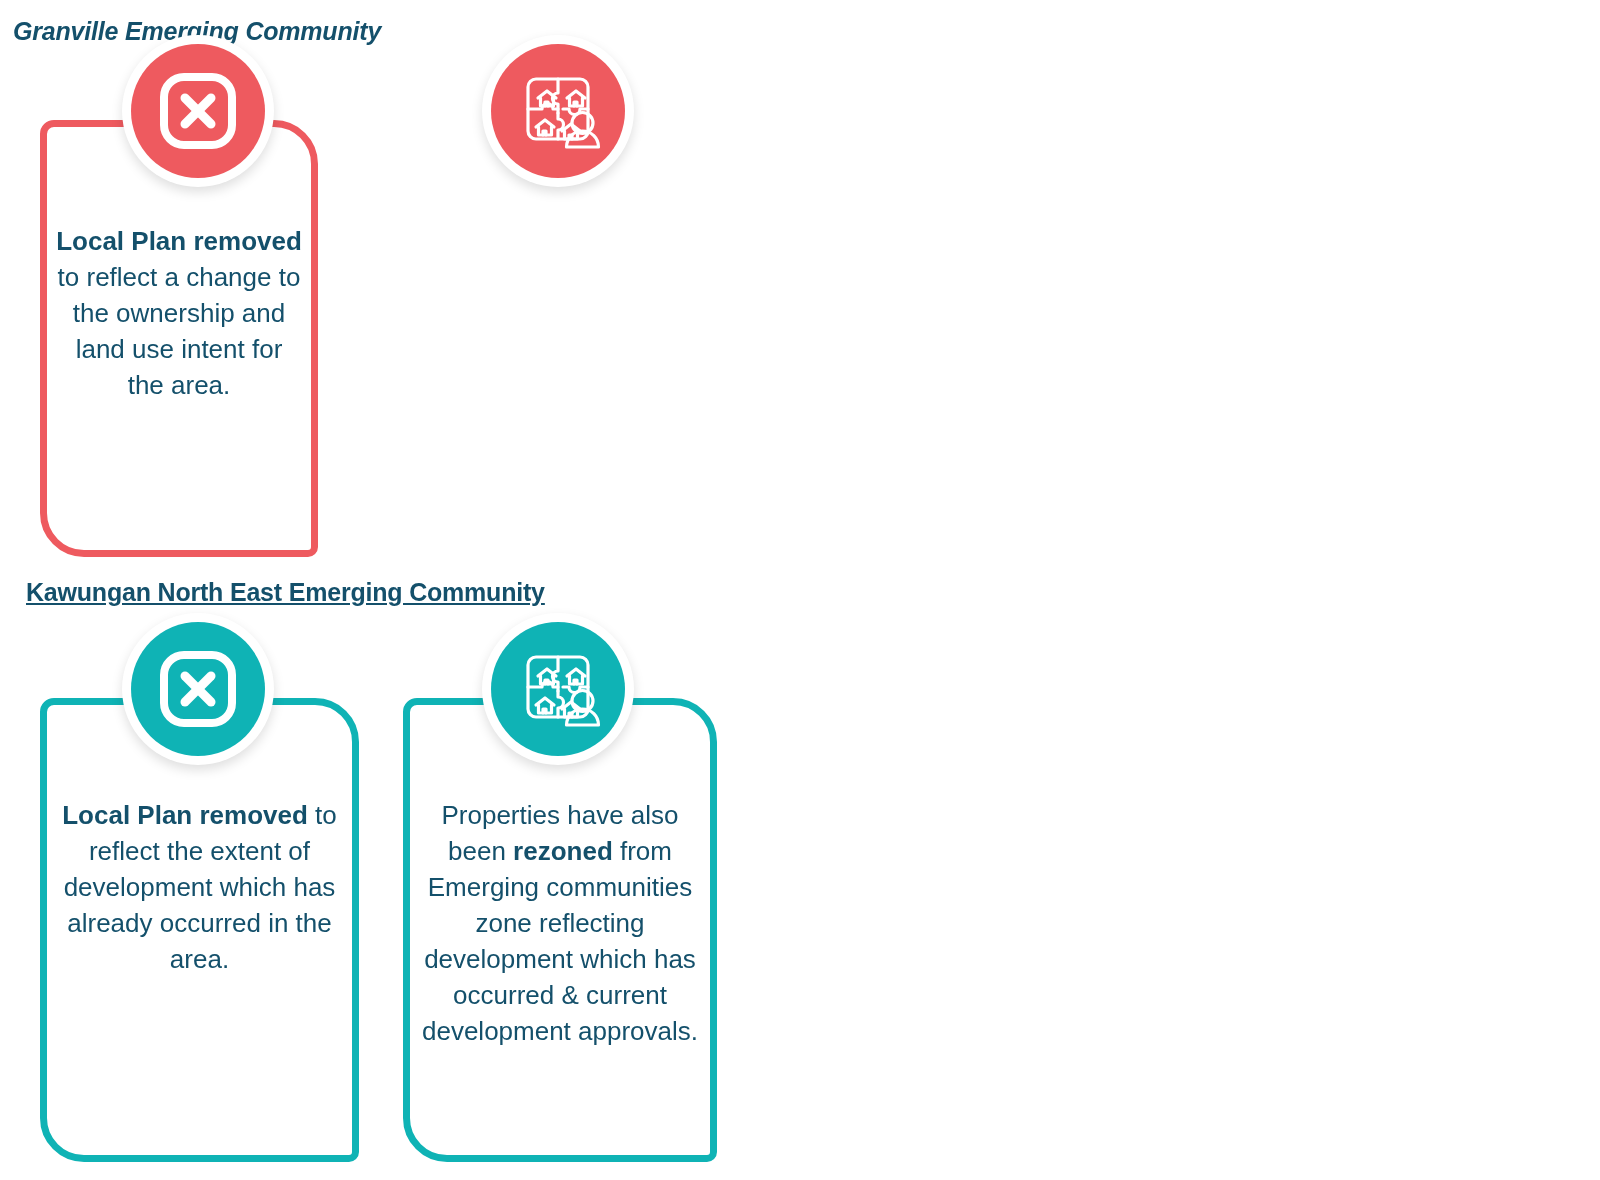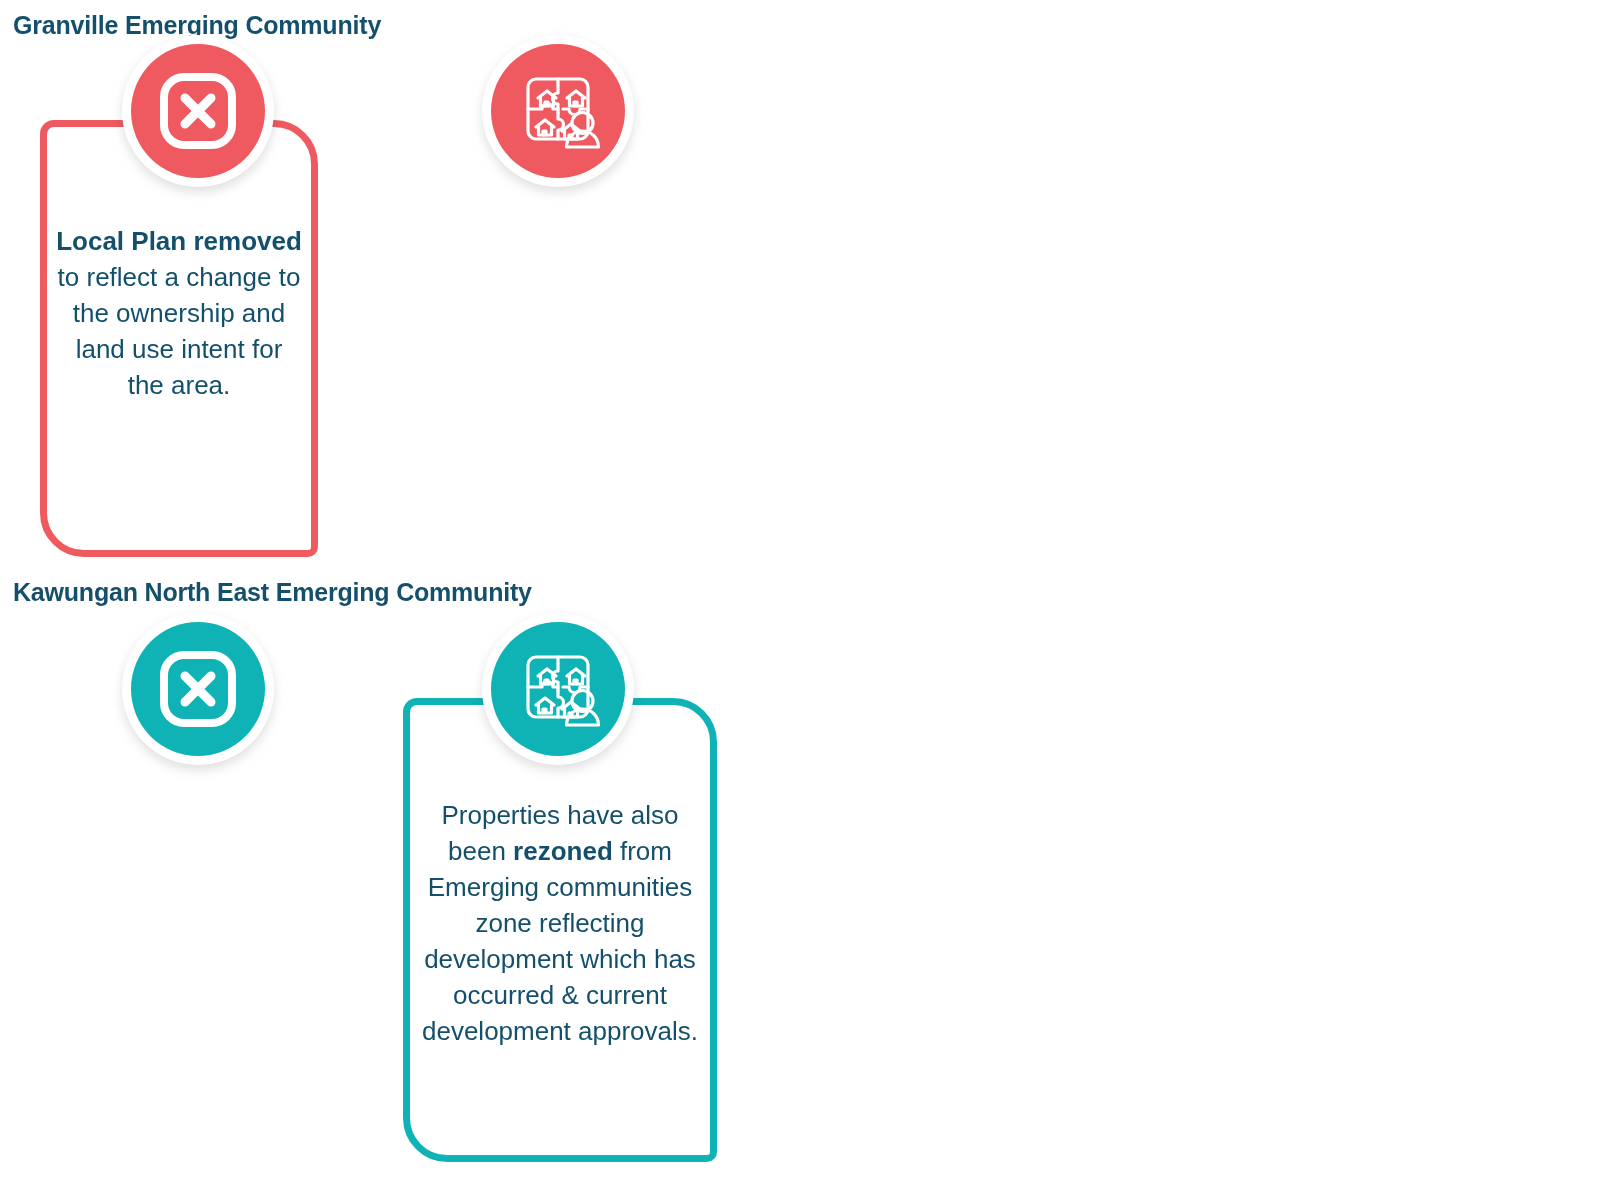--- a/index.html
+++ b/index.html
@@ -28,22 +28,22 @@
   .section-title {
     position: absolute;
     font-family: "Liberation Sans", sans-serif;
     font-weight: bold;
     font-size: 25px;
     letter-spacing: -0.2px;
     color: #14506B;
     white-space: nowrap;
     line-height: 1;
   }
-  #title-granville { left: 13px; top: 13px; }
-  #title-kawungan  { left: 13px; top: 580px; }
+  #title-granville { left: 13px; top: 19px; font-style: italic; }
+  #title-kawungan  { left: 26px; top: 580px; text-decoration: underline; }
 
   
   .card {
     position: absolute;
     box-sizing: border-box;
     background: #ffffff;
     border-style: solid;
     border-width: 7px;
     
     border-radius: 14px 44px 10px 44px;
@@ -164,20 +164,25 @@
             <circle cx="70.5" cy="58" r="10.5"></circle>
             <path d="M54.5 82a16 16 0 0 1 32 0z"></path>
           </g>
         </svg>
       </span>
     </div>
   </div>
 
   <div class="section-title" id="title-kawungan">Kawungan North East Emerging Community</div>
 
+  <div class="card teal" id="card-3">
+    <div class="card-text">
+      <b>Local Plan removed</b><span> to reflect the extent of development which has already occurred in the area.</span>
+    </div>
+  </div>
 
   <div class="card teal" id="card-4">
     <div class="card-text">
       <span>Properties have also been </span><b>rezoned</b><span> from Emerging communities zone reflecting development which has occurred &amp; current development approvals.</span>
     </div>
   </div>
 
   <div class="badge teal" id="badge-3">
     <div class="badge-inner">
       <span>

